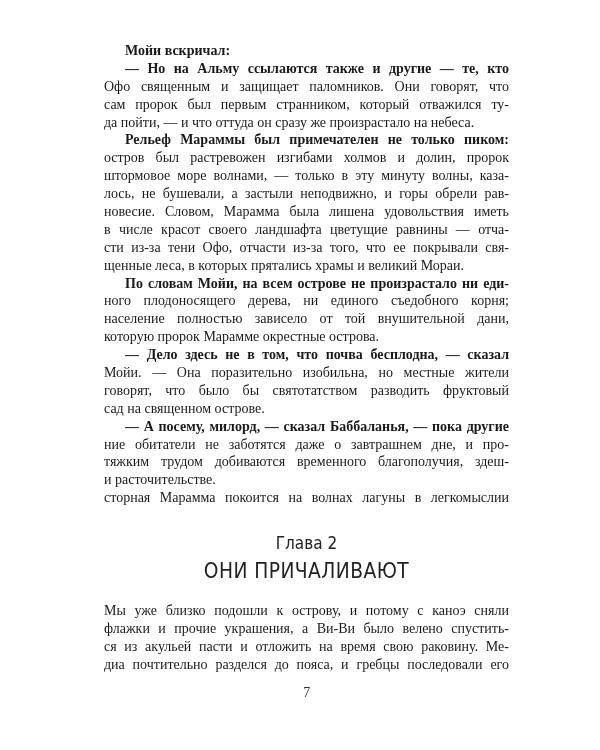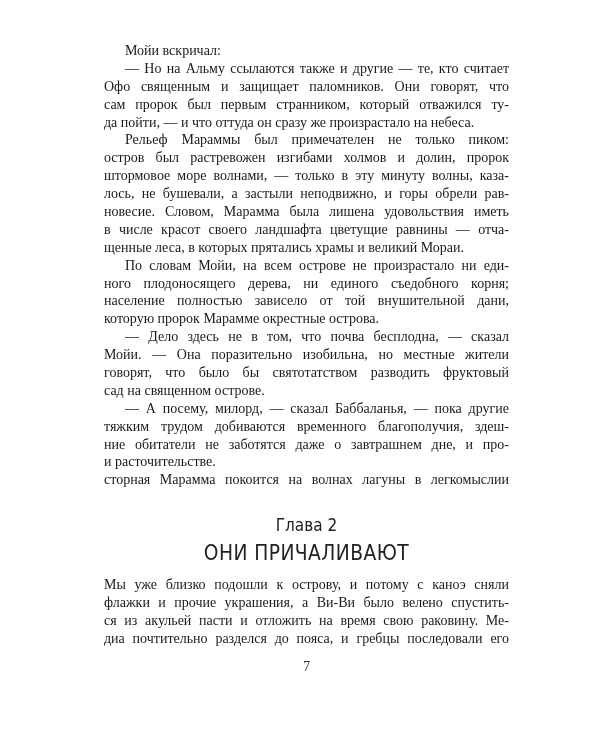--- a/index.html
+++ b/index.html
@@ -25,20 +25,21 @@
     text-align: justify;
     text-align-last: justify;
     height: 17.9px;
     overflow: hidden;
   }
   .para .line.final {
     text-align-last: left;
   }
   .para.indent .line:first-child {
     text-indent: 21px;
+    font-weight: bold;
   }
   .chapter-label {
     margin-top: 25px;
     text-align: center;
     font-family: "DejaVu Sans", sans-serif;
     font-size: 18px;
     line-height: 22px;
     color: #222222;
     transform: scaleX(0.85);
     transform-origin: 50% 50%;
@@ -49,21 +50,21 @@
     text-align: center;
     font-family: "DejaVu Sans", sans-serif;
     font-size: 22px;
     line-height: 26px;
     letter-spacing: 0.5px;
     color: #222222;
     transform: scaleX(0.85);
     transform-origin: 50% 50%;
     font-weight: 400;
   }
-  .chapter-body { margin-top: 10px; }
+  .chapter-body { margin-top: 18px; }
   .page-number {
     margin-top: 10px;
     text-align: center;
     font-family: "Liberation Serif", serif;
     font-size: 14.5px;
     color: #333333;
   }
 </style>
 </head>
 <body style="background: rgb(255, 255, 255);">
@@ -80,38 +81,39 @@
         <div class="line">сам пророк был первым странником, который отважился ту-</div>
         <div class="line final">да пойти, — и что оттуда он сразу же произрастало на небеса.</div>
       </div>
       <div class="para indent">
         <div class="line">Рельеф Мараммы был примечателен не только пиком:</div>
         <div class="line">остров был растревожен изгибами холмов и долин, пророк</div>
         <div class="line">штормовое море волнами, — только в эту минуту волны, каза-</div>
         <div class="line">лось, не бушевали, а застыли неподвижно, и горы обрели рав-</div>
         <div class="line">новесие. Словом, Марамма была лишена удовольствия иметь</div>
         <div class="line">в числе красот своего ландшафта цветущие равнины — отча-</div>
+        <div class="line">сти из-за тени Офо, отчасти из-за того, что ее покрывали свя-</div>
         <div class="line final">щенные леса, в которых прятались храмы и великий Мораи.</div>
       </div>
       <div class="para indent">
         <div class="line">По словам Мойи, на всем острове не произрастало ни еди-</div>
         <div class="line">ного плодоносящего дерева, ни единого съедобного корня;</div>
         <div class="line">население полностью зависело от той внушительной дани,</div>
         <div class="line final">которую пророк Марамме окрестные острова.</div>
       </div>
       <div class="para indent">
         <div class="line">— Дело здесь не в том, что почва бесплодна, — сказал</div>
         <div class="line">Мойи. — Она поразительно изобильна, но местные жители</div>
         <div class="line">говорят, что было бы святотатством разводить фруктовый</div>
         <div class="line final">сад на священном острове.</div>
       </div>
       <div class="para indent">
         <div class="line">— А посему, милорд, — сказал Баббаланья, — пока другие</div>
+        <div class="line">ние обитатели не заботятся даже о завтрашнем дне, и про-</div>
         <div class="line">тяжким трудом добиваются временного благополучия, здеш-</div>
-        <div class="line">ние обитатели не заботятся даже о завтрашнем дне, и про-</div>
         <div class="line final">и расточительстве.</div>
         <div class="line">сторная Марамма покоится на волнах лагуны в легкомыслии</div>
       </div>
     </div>
 
   <div class="chapter-label">Глава 2</div>
 
   <div class="chapter-title">ОНИ ПРИЧАЛИВАЮТ</div>
 
   <div class="chapter-body">

